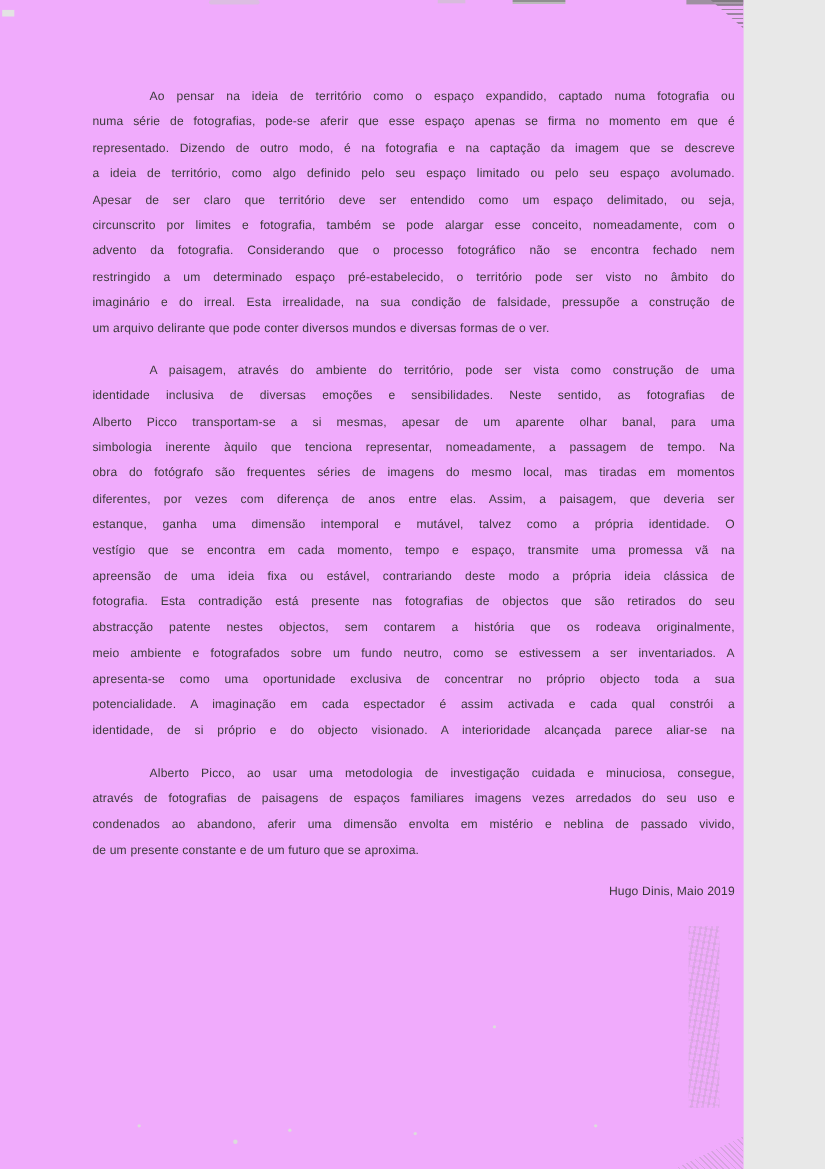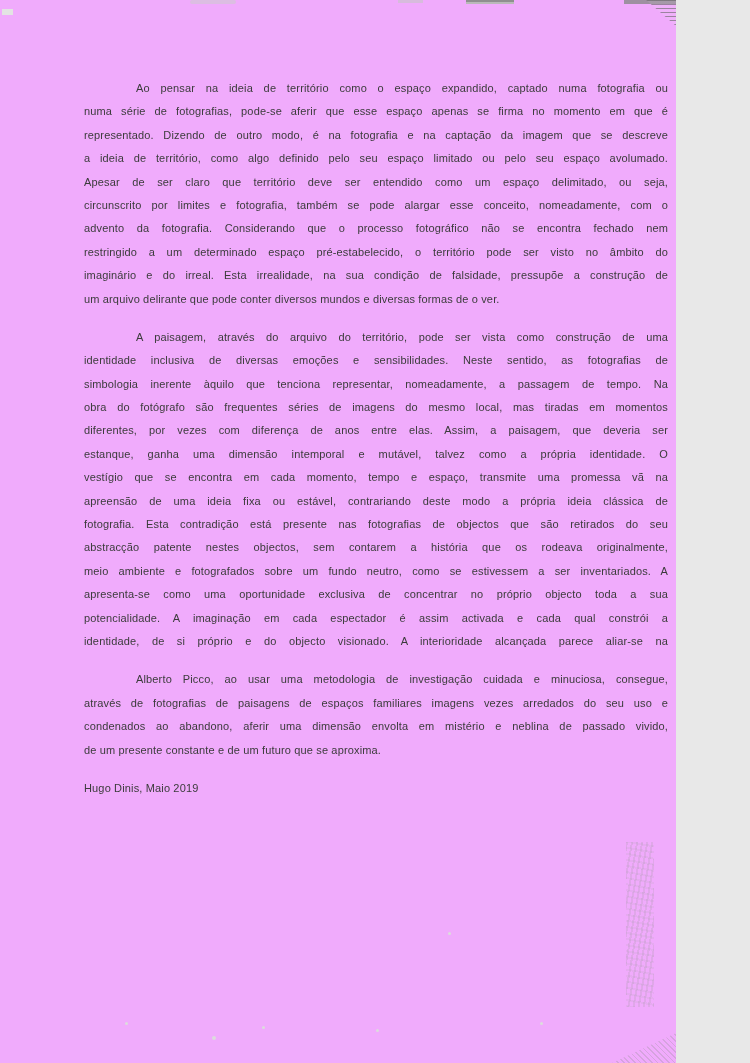--- a/index.html
+++ b/index.html
@@ -34,20 +34,21 @@
   .line.jline {
     text-align: justify;
     text-align-last: justify;
   }
   .line.indent { text-indent: 52px; }
   .signature {
     margin-top: 12px;
     height: 23.4px;
     line-height: 23.4px;
     letter-spacing: 0.15px;
+    text-align: right;
   }
   
   .artifact { position: absolute; pointer-events: none; }
   .dash-top-left   { left: 190px; top: 0; width: 46px; height: 4px; background: #cccccc; opacity: .55; border-radius: 2px; }
   .dash-top-mid    { left: 398px; top: 0; width: 25px; height: 3px; background: #c6c6c6; opacity: .6; }
   .dash-top-dark   { left: 466px; top: 0; width: 48px; height: 6px;
                      background: linear-gradient(180deg, #8f8f8f 0 2px, #b9b9b9 2px 4px, rgba(200,200,200,0) 4px); }
   .speck-top-left  { left: 2px; top: 9px; width: 11px; height: 6px; background: #e3e3e3; }
   .edge-top-right  { right: 0; top: 0; width: 52px; height: 4px; background: #8a8a8a; opacity: .8; }
   .corner-top-right {
@@ -102,22 +103,23 @@
         <div class="line jline">representado. Dizendo de outro modo, é na fotografia e na captação da imagem que se descreve</div>
         <div class="line jline">a ideia de território, como algo definido pelo seu espaço limitado ou pelo seu espaço avolumado.</div>
         <div class="line jline">Apesar de ser claro que território deve ser entendido como um espaço delimitado, ou seja,</div>
         <div class="line jline">circunscrito por limites e fotografia, também se pode alargar esse conceito, nomeadamente, com o</div>
         <div class="line jline">advento da fotografia. Considerando que o processo fotográfico não se encontra fechado nem</div>
         <div class="line jline">restringido a um determinado espaço pré-estabelecido, o território pode ser visto no âmbito do</div>
         <div class="line jline">imaginário e do irreal. Esta irrealidade, na sua condição de falsidade, pressupõe a construção de</div>
         <div class="line">um arquivo delirante que pode conter diversos mundos e diversas formas de o ver.</div>
       </div>
     <div class="para">
-        <div class="line jline indent">A paisagem, através do arquivo do território, pode ser vista como construção de uma</div>
+        <div class="line jline indent">A paisagem, através do ambiente do território, pode ser vista como construção de uma</div>
         <div class="line jline">identidade inclusiva de diversas emoções e sensibilidades. Neste sentido, as fotografias de</div>
+        <div class="line jline">Alberto Picco transportam-se a si mesmas, apesar de um aparente olhar banal, para uma</div>
         <div class="line jline">simbologia inerente àquilo que tenciona representar, nomeadamente, a passagem de tempo. Na</div>
         <div class="line jline">obra do fotógrafo são frequentes séries de imagens do mesmo local, mas tiradas em momentos</div>
         <div class="line jline">diferentes, por vezes com diferença de anos entre elas. Assim, a paisagem, que deveria ser</div>
         <div class="line jline">estanque, ganha uma dimensão intemporal e mutável, talvez como a própria identidade. O</div>
         <div class="line jline">vestígio que se encontra em cada momento, tempo e espaço, transmite uma promessa vã na</div>
         <div class="line jline">apreensão de uma ideia fixa ou estável, contrariando deste modo a própria ideia clássica de</div>
         <div class="line jline">fotografia. Esta contradição está presente nas fotografias de objectos que são retirados do seu</div>
         <div class="line jline">abstracção patente nestes objectos, sem contarem a história que os rodeava originalmente,</div>
         <div class="line jline">meio ambiente e fotografados sobre um fundo neutro, como se estivessem a ser inventariados. A</div>
         <div class="line jline">apresenta-se como uma oportunidade exclusiva de concentrar no próprio objecto toda a sua</div>

